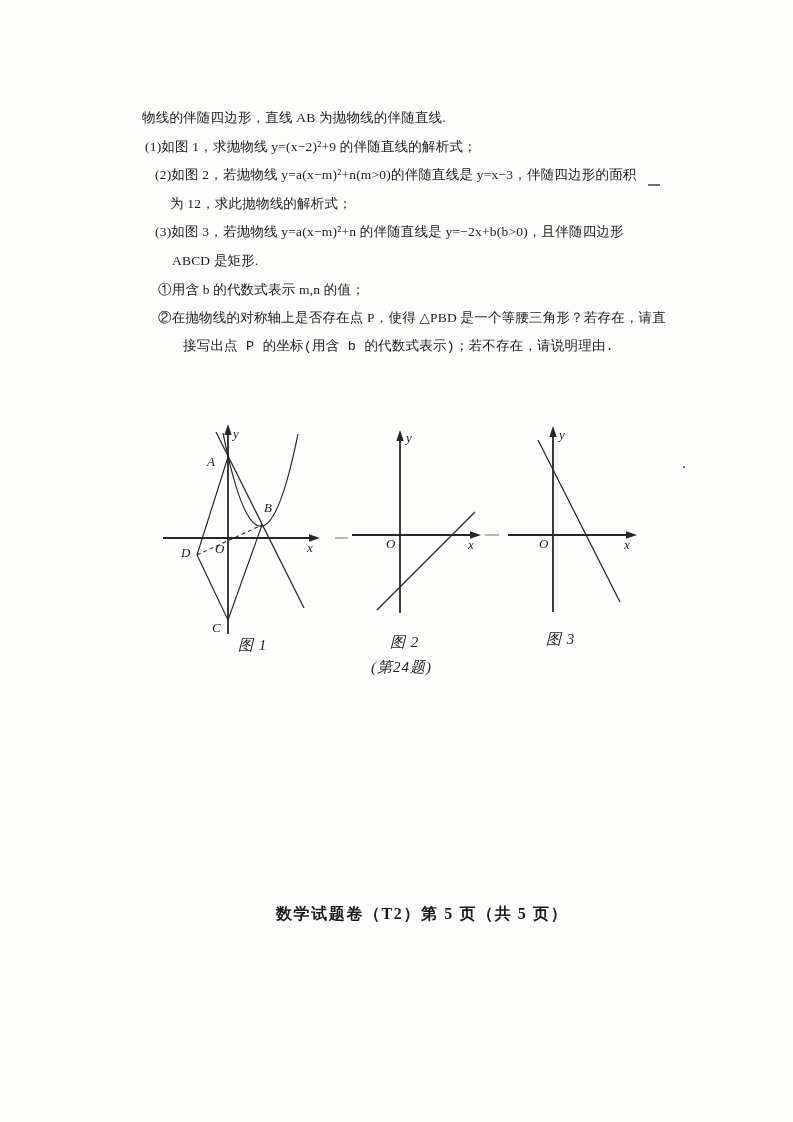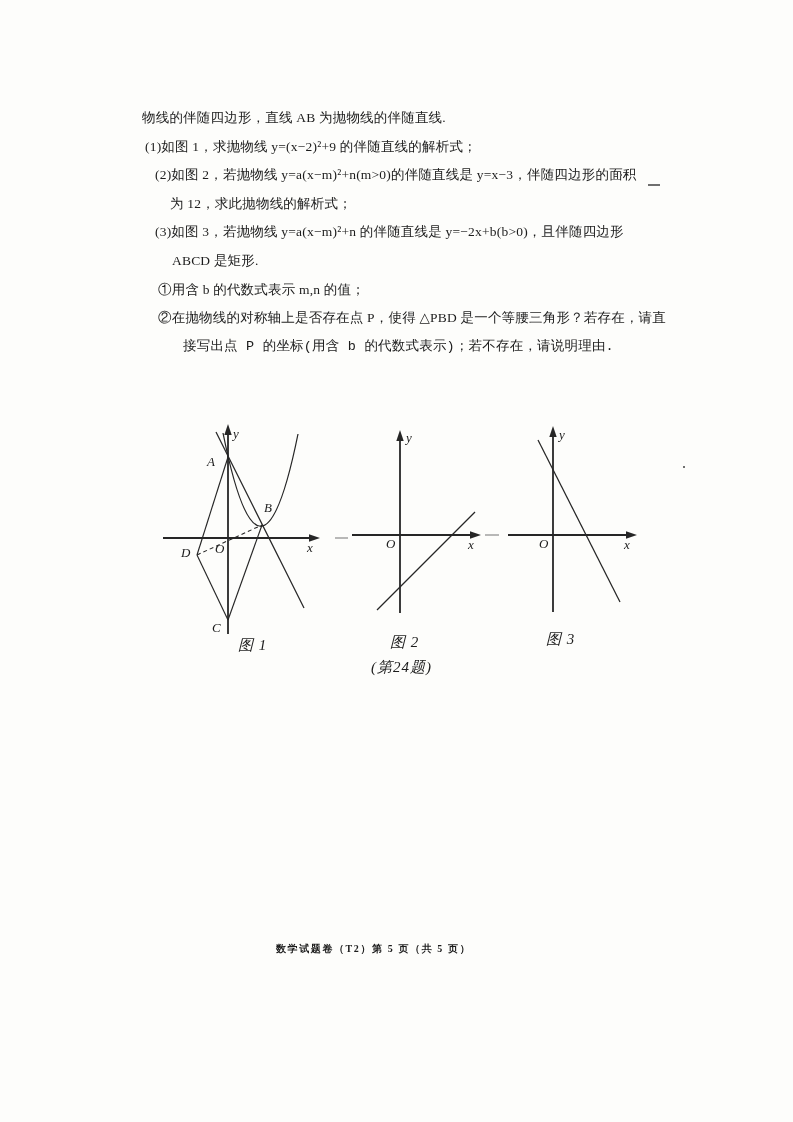--- a/index.html
+++ b/index.html
@@ -13,21 +13,21 @@
   .caption{position:absolute;font-size:15px;letter-spacing:1px;white-space:nowrap;font-style:italic;}
   .fig{position:absolute;}
   .fig .stroke{stroke:#262626;fill:none;}
   .fig .axis{stroke-width:1.8;}
   .fig .curve{stroke-width:1.25;}
   .fig .seg{stroke-width:1.15;}
   .fig .dashed{stroke-width:1.05;stroke-dasharray:4,3;}
   .fig .faint{stroke:#8a8a8a;stroke-width:1.2;}
   .fig .arrow{fill:#262626;stroke:none;}
   .fig text{font-family:"Liberation Serif","DejaVu Serif",serif;font-style:italic;font-size:13px;fill:#1c1c1c;}
-  .footer{position:absolute;left:276px;top:942px;font-size:10px;font-weight:bold;letter-spacing:1.6px;white-space:nowrap;text-align:right;}
+  .footer{position:absolute;left:276px;top:904px;font-size:16px;font-weight:bold;letter-spacing:1.6px;white-space:nowrap;text-align:right;}
   .artifact{position:absolute;background:#6f6f6f;}
 </style>
 </head>
 <body>
 
 <div class="page">
 
   <div class="problem-text" id="problem-lines">
       <div class="line" style="margin-left: 14px;">物线的伴随四边形，直线 AB 为抛物线的伴随直线.</div>
       <div class="line" style="margin-left: 17px;">(1)如图 1，求抛物线 y=(x−2)²+9 的伴随直线的解析式；</div>

